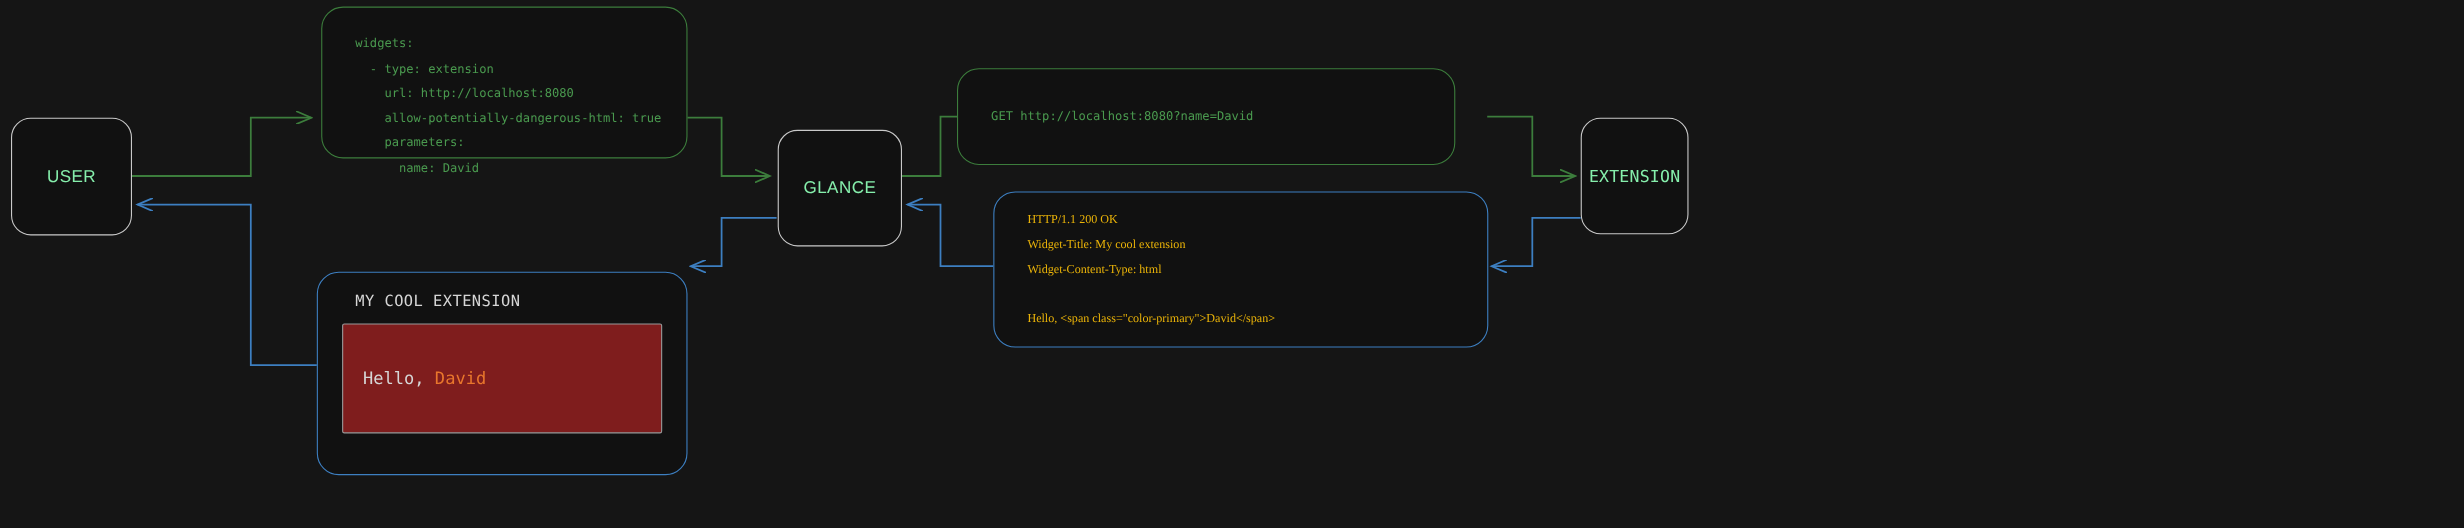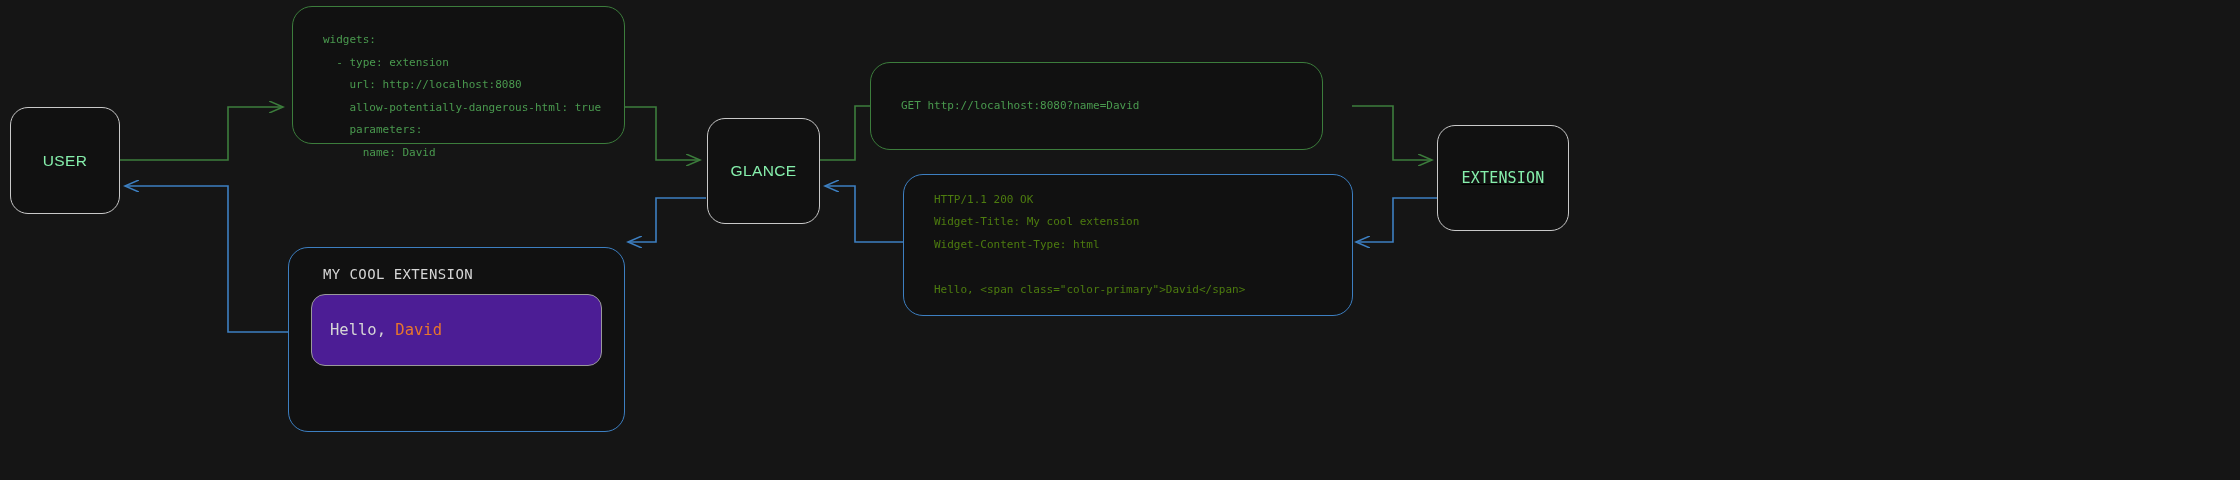--- a/index.html
+++ b/index.html
@@ -66,40 +66,40 @@
   .bubble.green { border-color: #3c7d3c; }
   .bubble.blue  { border-color: #3d7fc1; }
   .codeblock {
     margin: 0;
     font-family: "DejaVu Sans Mono", monospace;
     font-size: 11px;
     line-height: 22.5px;
     white-space: pre;
   }
   .codeblock.green { color: #4a9a4f; }
-  .codeblock.blue  { color: #4d7c0f; }
+  .codeblock.blue  { color: #eab308; font-family: Liberation Serif, serif; }
 
   
   .widget-card {
     position: absolute;
     box-sizing: border-box;
   }
   .widget-title {
     font-family: "DejaVu Sans Mono", monospace;
     font-size: 14px;
     color: #d6d6d6;
     letter-spacing: 0.4px;
     margin: 0 0 12px 12px;
   }
   .widget-body {
     border: 1.6px solid #9a9a9a;
-    border-radius: 14px;
+    border-radius: 2px;
     box-sizing: border-box;
-    padding: 26px 18px;
-    background: #4c1d95;
+    padding: 40px 18px;
+    background: #7f1d1d;
   }
   .widget-text {
     font-family: "DejaVu Sans Mono", monospace;
     font-size: 15.5px;
     color: #d6d6d6;
     white-space: pre;
     margin: 0;
   }
   .accent-name { color: #e8762c; }
 </style>
@@ -136,21 +136,21 @@
   </svg>
 
   <div class="node actor" style="left:10px; top:107px; width:110px; height:107px;">
     <span class="actor-label sans">USER</span>
   </div>
 
   <div class="node actor" style="left:707px; top:118px; width:113px; height:106px;">
     <span class="actor-label sans">GLANCE</span>
   </div>
 
-  <div class="node actor" style="left:1437px; top:125px; width:132px; height:106px;text-decoration:underline;">
+  <div class="node actor" style="left:1437px; top:107px; width:98px; height:106px;">
     <span class="actor-label mono">EXTENSION</span>
   </div>
 
   <div class="node bubble green" style="left:292px; top:6px; width:333px; height:138px;">
     <pre class="codeblock green">widgets:
   - type: extension
     url: http://localhost:8080
     allow-potentially-dangerous-html: true
     parameters:
       name: David</pre>

